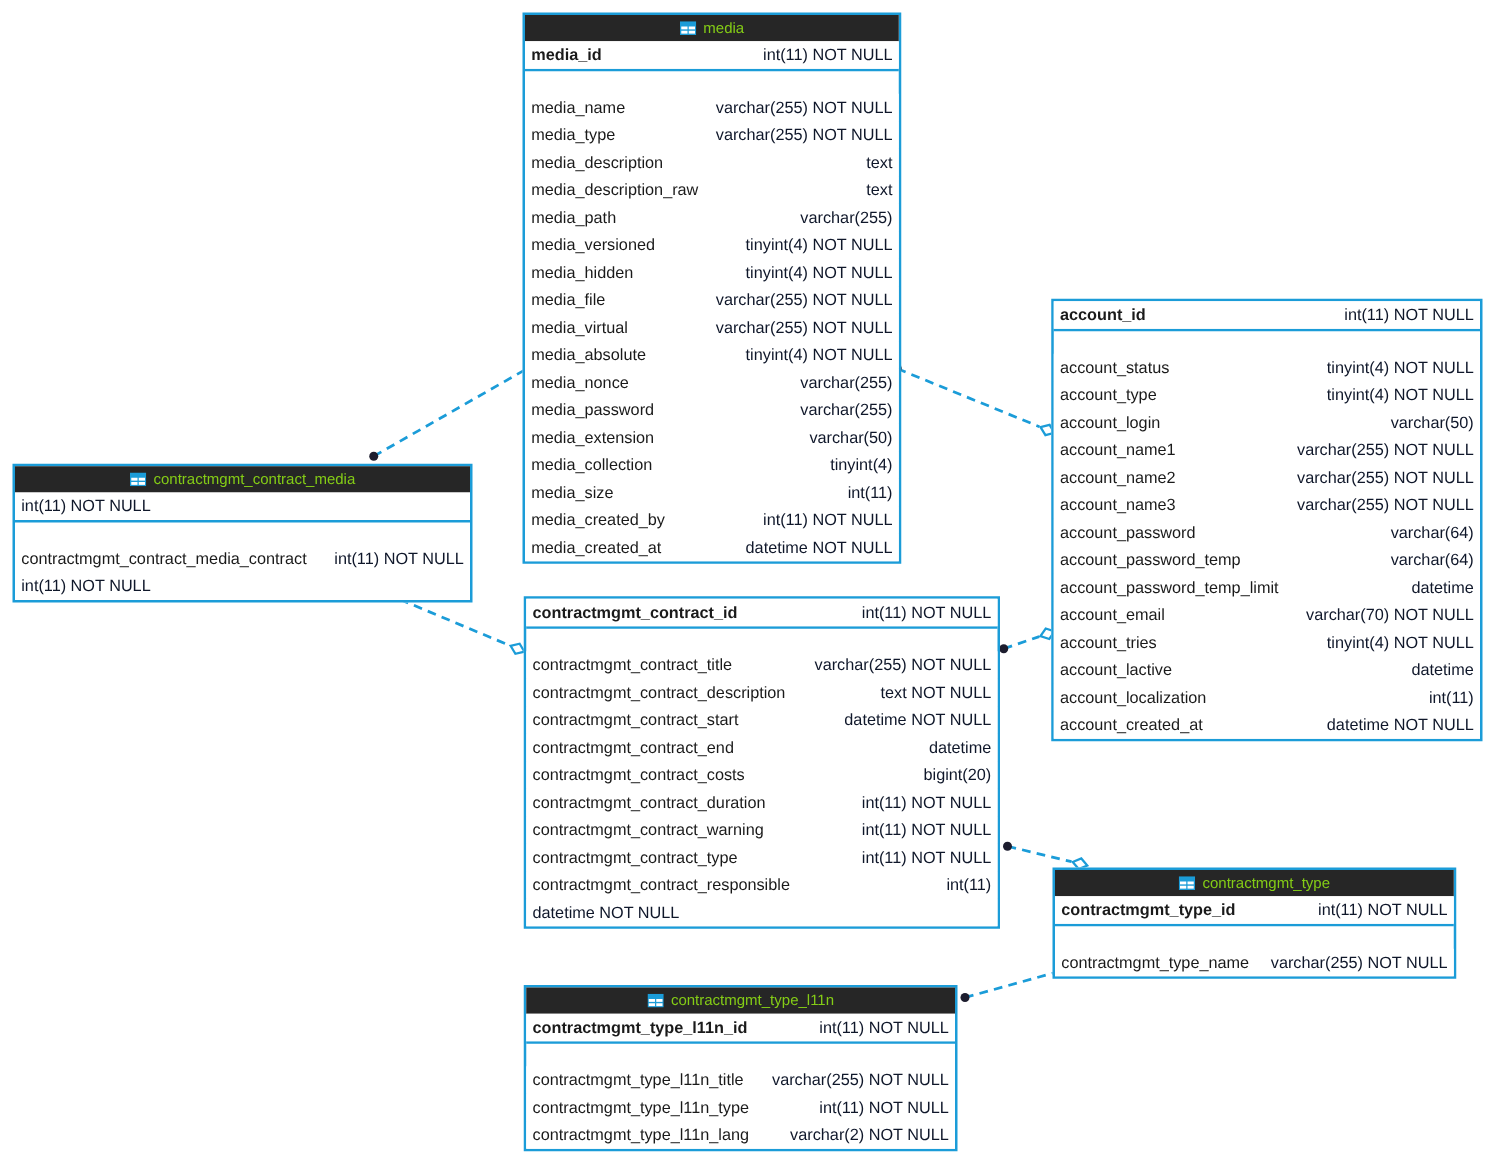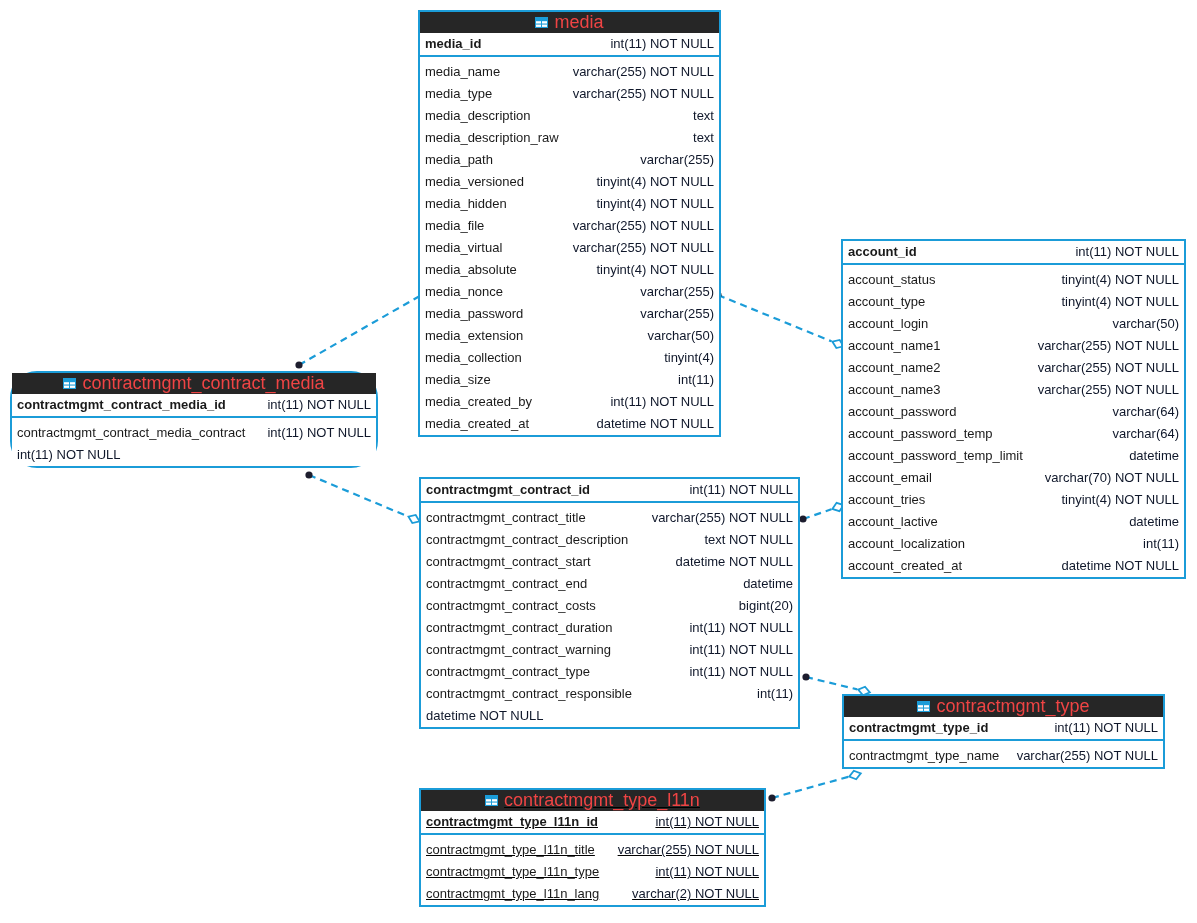--- a/index.html
+++ b/index.html
@@ -29,23 +29,23 @@
   .entity {
     position: absolute;
     box-sizing: border-box;
     border: 2px solid #1b9cd8;
     background: #ffffff;
     font-size: 13px;
     z-index: 5;
   }
   .entity-header {
     background: #262626;
-    color: #ef4444;
+    color: #84cc16;
     text-align: center;
-    font-size: 18px;
+    font-size: 12px;
     line-height: 21px;
     height: 21px;
     white-space: nowrap;
     overflow: hidden;
     display: flex;
     align-items: center;
     justify-content: center;
     gap: 6px;
   }
   .table-icon {
@@ -79,21 +79,21 @@
     color: #0f172a;
   }
   .pk-section .attr .aname,
   .pk-section .attr .atype {
     font-weight: bold;
   }
   .pk-section .attr .atype {
     font-weight: normal;
   }
   .attrs-section .attr:first-child {
-    margin-top: 4px;
+    margin-top: 18px;
   }
 </style>
 </head>
 <body>
 
 <div id="canvas">
   <svg id="links" width="1197" height="923" viewBox="0 0 1197 923">
       <g>
         <line x1="299" y1="365" x2="418.92229800512877" y2="296.4729725684978" stroke="#1b9cd8" stroke-width="2.2" stroke-dasharray="7,5"></line>
         <circle cx="299" cy="365" r="3.6" fill="#1d1d2e"></circle>
@@ -275,36 +275,35 @@
           <div class="attr">
             <span class="aname">account_localization</span>
             <span class="atype">int(11)</span>
           </div>
           <div class="attr">
             <span class="aname">account_created_at</span>
             <span class="atype">datetime NOT NULL</span>
           </div>
         </div>
       </div>
-      <div class="entity" style="left: 10px; top: 371px; width: 368px; border-radius: 27px;">
+      <div class="entity" style="left: 10px; top: 371px; width: 368px;">
         <div class="entity-header">
           <span class="table-icon">
             <svg width="13" height="11" viewBox="0 0 13 11" xmlns="http://www.w3.org/2000/svg">
               <rect x="0" y="0" width="13" height="11" fill="#1b9cd8"></rect>
               <rect x="1" y="4.2" width="5" height="2.3" fill="#ffffff"></rect>
               <rect x="7" y="4.2" width="5" height="2.3" fill="#ffffff"></rect>
               <rect x="1" y="7.6" width="5" height="2.3" fill="#ffffff"></rect>
               <rect x="7" y="7.6" width="5" height="2.3" fill="#ffffff"></rect>
             </svg>
           </span>
           <span>contractmgmt_contract_media</span>
         </div>
         <div class="pk-section">
           <div class="attr">
-            <span class="aname">contractmgmt_contract_media_id</span>
             <span class="atype">int(11) NOT NULL</span>
           </div>
         </div>
         <div class="attrs-section">
           <div class="attr">
             <span class="aname">contractmgmt_contract_media_contract</span>
             <span class="atype">int(11) NOT NULL</span>
           </div>
           <div class="attr">
             <span class="atype">int(11) NOT NULL</span>
@@ -379,21 +378,21 @@
             <span class="atype">int(11) NOT NULL</span>
           </div>
         </div>
         <div class="attrs-section">
           <div class="attr">
             <span class="aname">contractmgmt_type_name</span>
             <span class="atype">varchar(255) NOT NULL</span>
           </div>
         </div>
       </div>
-      <div class="entity" style="left: 419px; top: 788px; width: 347px; text-decoration: underline;">
+      <div class="entity" style="left: 419px; top: 788px; width: 347px;">
         <div class="entity-header">
           <span class="table-icon">
             <svg width="13" height="11" viewBox="0 0 13 11" xmlns="http://www.w3.org/2000/svg">
               <rect x="0" y="0" width="13" height="11" fill="#1b9cd8"></rect>
               <rect x="1" y="4.2" width="5" height="2.3" fill="#ffffff"></rect>
               <rect x="7" y="4.2" width="5" height="2.3" fill="#ffffff"></rect>
               <rect x="1" y="7.6" width="5" height="2.3" fill="#ffffff"></rect>
               <rect x="7" y="7.6" width="5" height="2.3" fill="#ffffff"></rect>
             </svg>
           </span>

